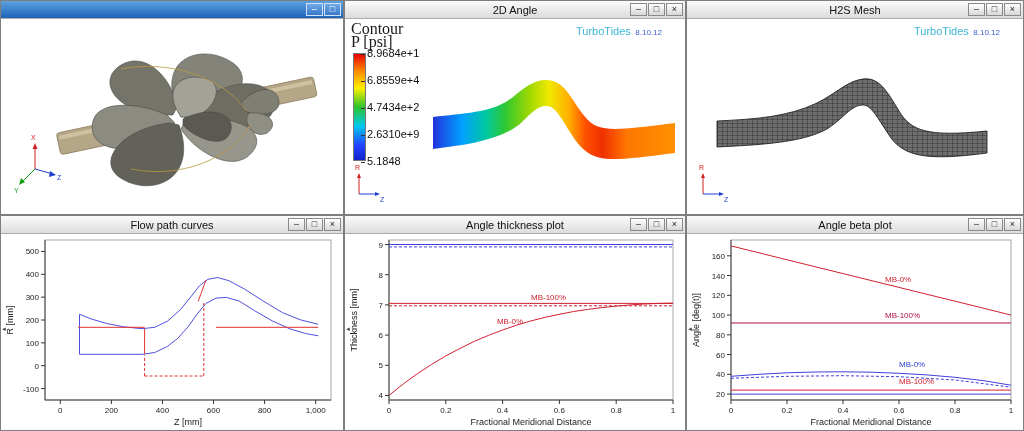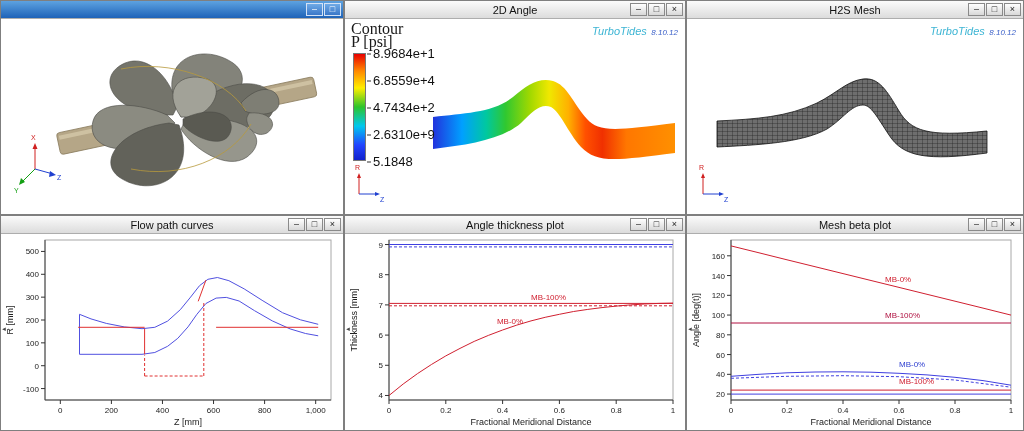--- a/index.html
+++ b/index.html
@@ -9,29 +9,29 @@
   .panel { border:1px solid #7f7f7f; background:#fff; display:flex; flex-direction:column; position:relative; overflow:hidden; }
   .titlebar { height:18px; flex:0 0 18px; background:linear-gradient(#fbfbfb,#dcdcdc); border-bottom:1px solid #adadad;
               display:flex; align-items:center; justify-content:center; position:relative; }
   .titlebar .title { font-size:11px; color:#111; }
   .titlebar.blue { background:linear-gradient(#5da2e0,#1f63b8); }
   .winbtns { position:absolute; right:2px; top:2px; display:flex; gap:1px; }
   .winbtn { width:17px; height:13px; border:1px solid #8a8a8a; background:linear-gradient(#ffffff,#d8d8d8);
             font-size:9px; line-height:11px; text-align:center; color:#222; cursor:default; }
   .titlebar.blue .winbtn { border-color:#d3e2f6; background:linear-gradient(#6faae6,#3a77c8); color:#fff; }
   .content { flex:1; position:relative; background:#fff; }
-  .wm { position:absolute; top:2px; right:7px; white-space:nowrap;font-style:italic; }
+  .wm { position:absolute; top:2px; right:23px; white-space:nowrap; }
   .wm-brand { font-size:11px; color:#3db5d4; }
   .wm-ver { font-size:8px; color:#3a5fc8; }
   .legend { position:absolute; left:6px; top:3px; }
   .leg-h { font-size:16px; color:#1a1a1a; line-height:13px;font-family:Liberation Serif, serif; }
   .leg-body { position:relative; margin-top:5px; height:108px; width:86px; }
   .leg-bar { position:absolute; left:2px; top:0; width:13px; height:108px; border:1px solid #777;
     background:linear-gradient(to bottom,#e80000 0%,#ff8800 16%,#ffee00 32%,#2cc42c 50%,#00c8ee 68%,#2244ff 86%,#1122cc 100%); }
-  .leg-tick { position:absolute; left:16px; transform:translateY(-50%); font-size:13px; color:#111; white-space:nowrap; }
+  .leg-tick { position:absolute; left:10px; transform:translateY(-50%); font-size:11px; color:#111; white-space:nowrap; }
   .leg-tick::before { content:""; display:inline-block; width:4px; height:1px; background:#333; vertical-align:middle; margin-right:2px; }
   .collapse-arrow { position:absolute; left:0; top:46%; font-size:6px; color:#444; line-height:6px; }
   svg text { font-family:"Liberation Sans", sans-serif; }
   .tick { font-size:8px; fill:#222; }
   .alabel { font-size:9px; fill:#222; }
   .slabel { font-size:8px; }
   .triadlabel { font-size:7px; }
 </style>
 </head>
 <body>
@@ -279,21 +279,21 @@
           <text class="slabel" x="186.0" y="65.5" fill="#d02030">MB-100%</text>
           <text class="slabel" x="151.9" y="89.6" fill="#d02030">MB-0%</text>
           <text class="alabel" x="186" y="191" text-anchor="middle">Fractional Meridional Distance</text>
           <text class="alabel" transform="translate(12 86) rotate(-90)" text-anchor="middle">Thickness [mm]</text>
         </svg>
     </div>
   </div>
 
   <div class="panel">
     <div class="titlebar">
-      <span class="title">Mesh beta plot</span>
+      <span class="title">Angle beta plot</span>
       <div class="winbtns">
         <div class="winbtn">–</div>
         <div class="winbtn">□</div>
         <div class="winbtn">×</div>
       </div>
     </div>
     <div class="content">
       <span class="collapse-arrow">◄</span>
       <svg width="336" height="196">
           <rect x="44" y="6" width="280" height="160" fill="#fff" stroke="#a8a8a8"></rect>

